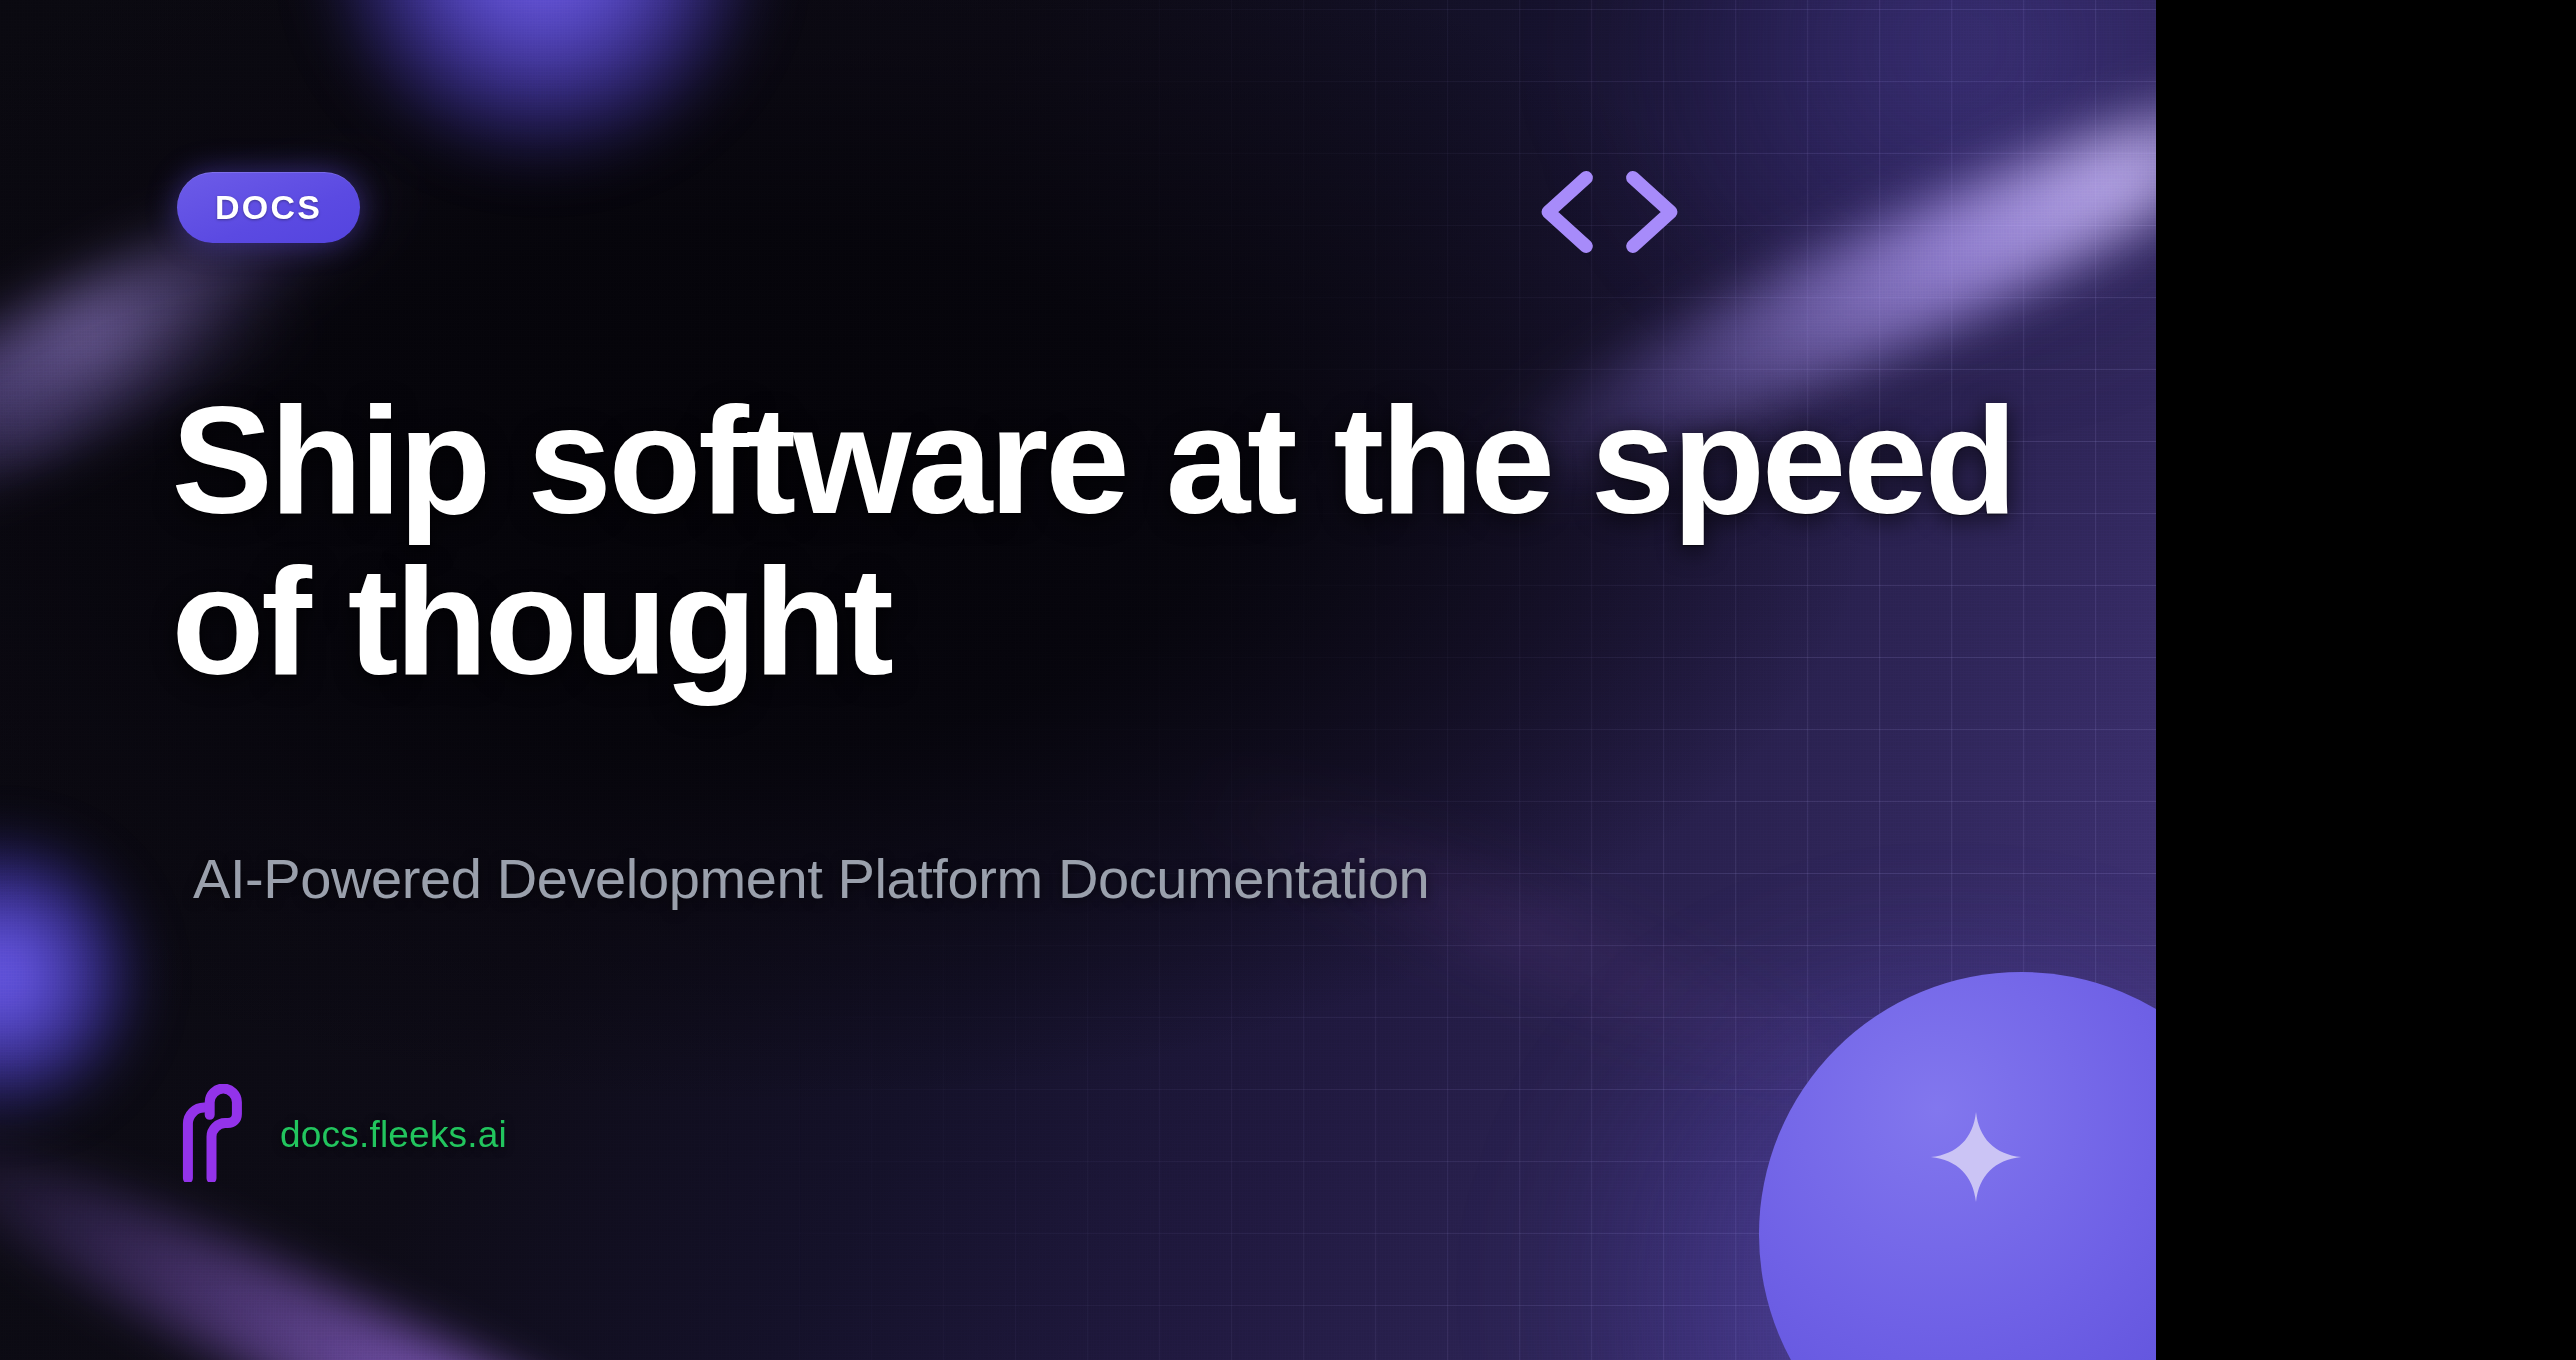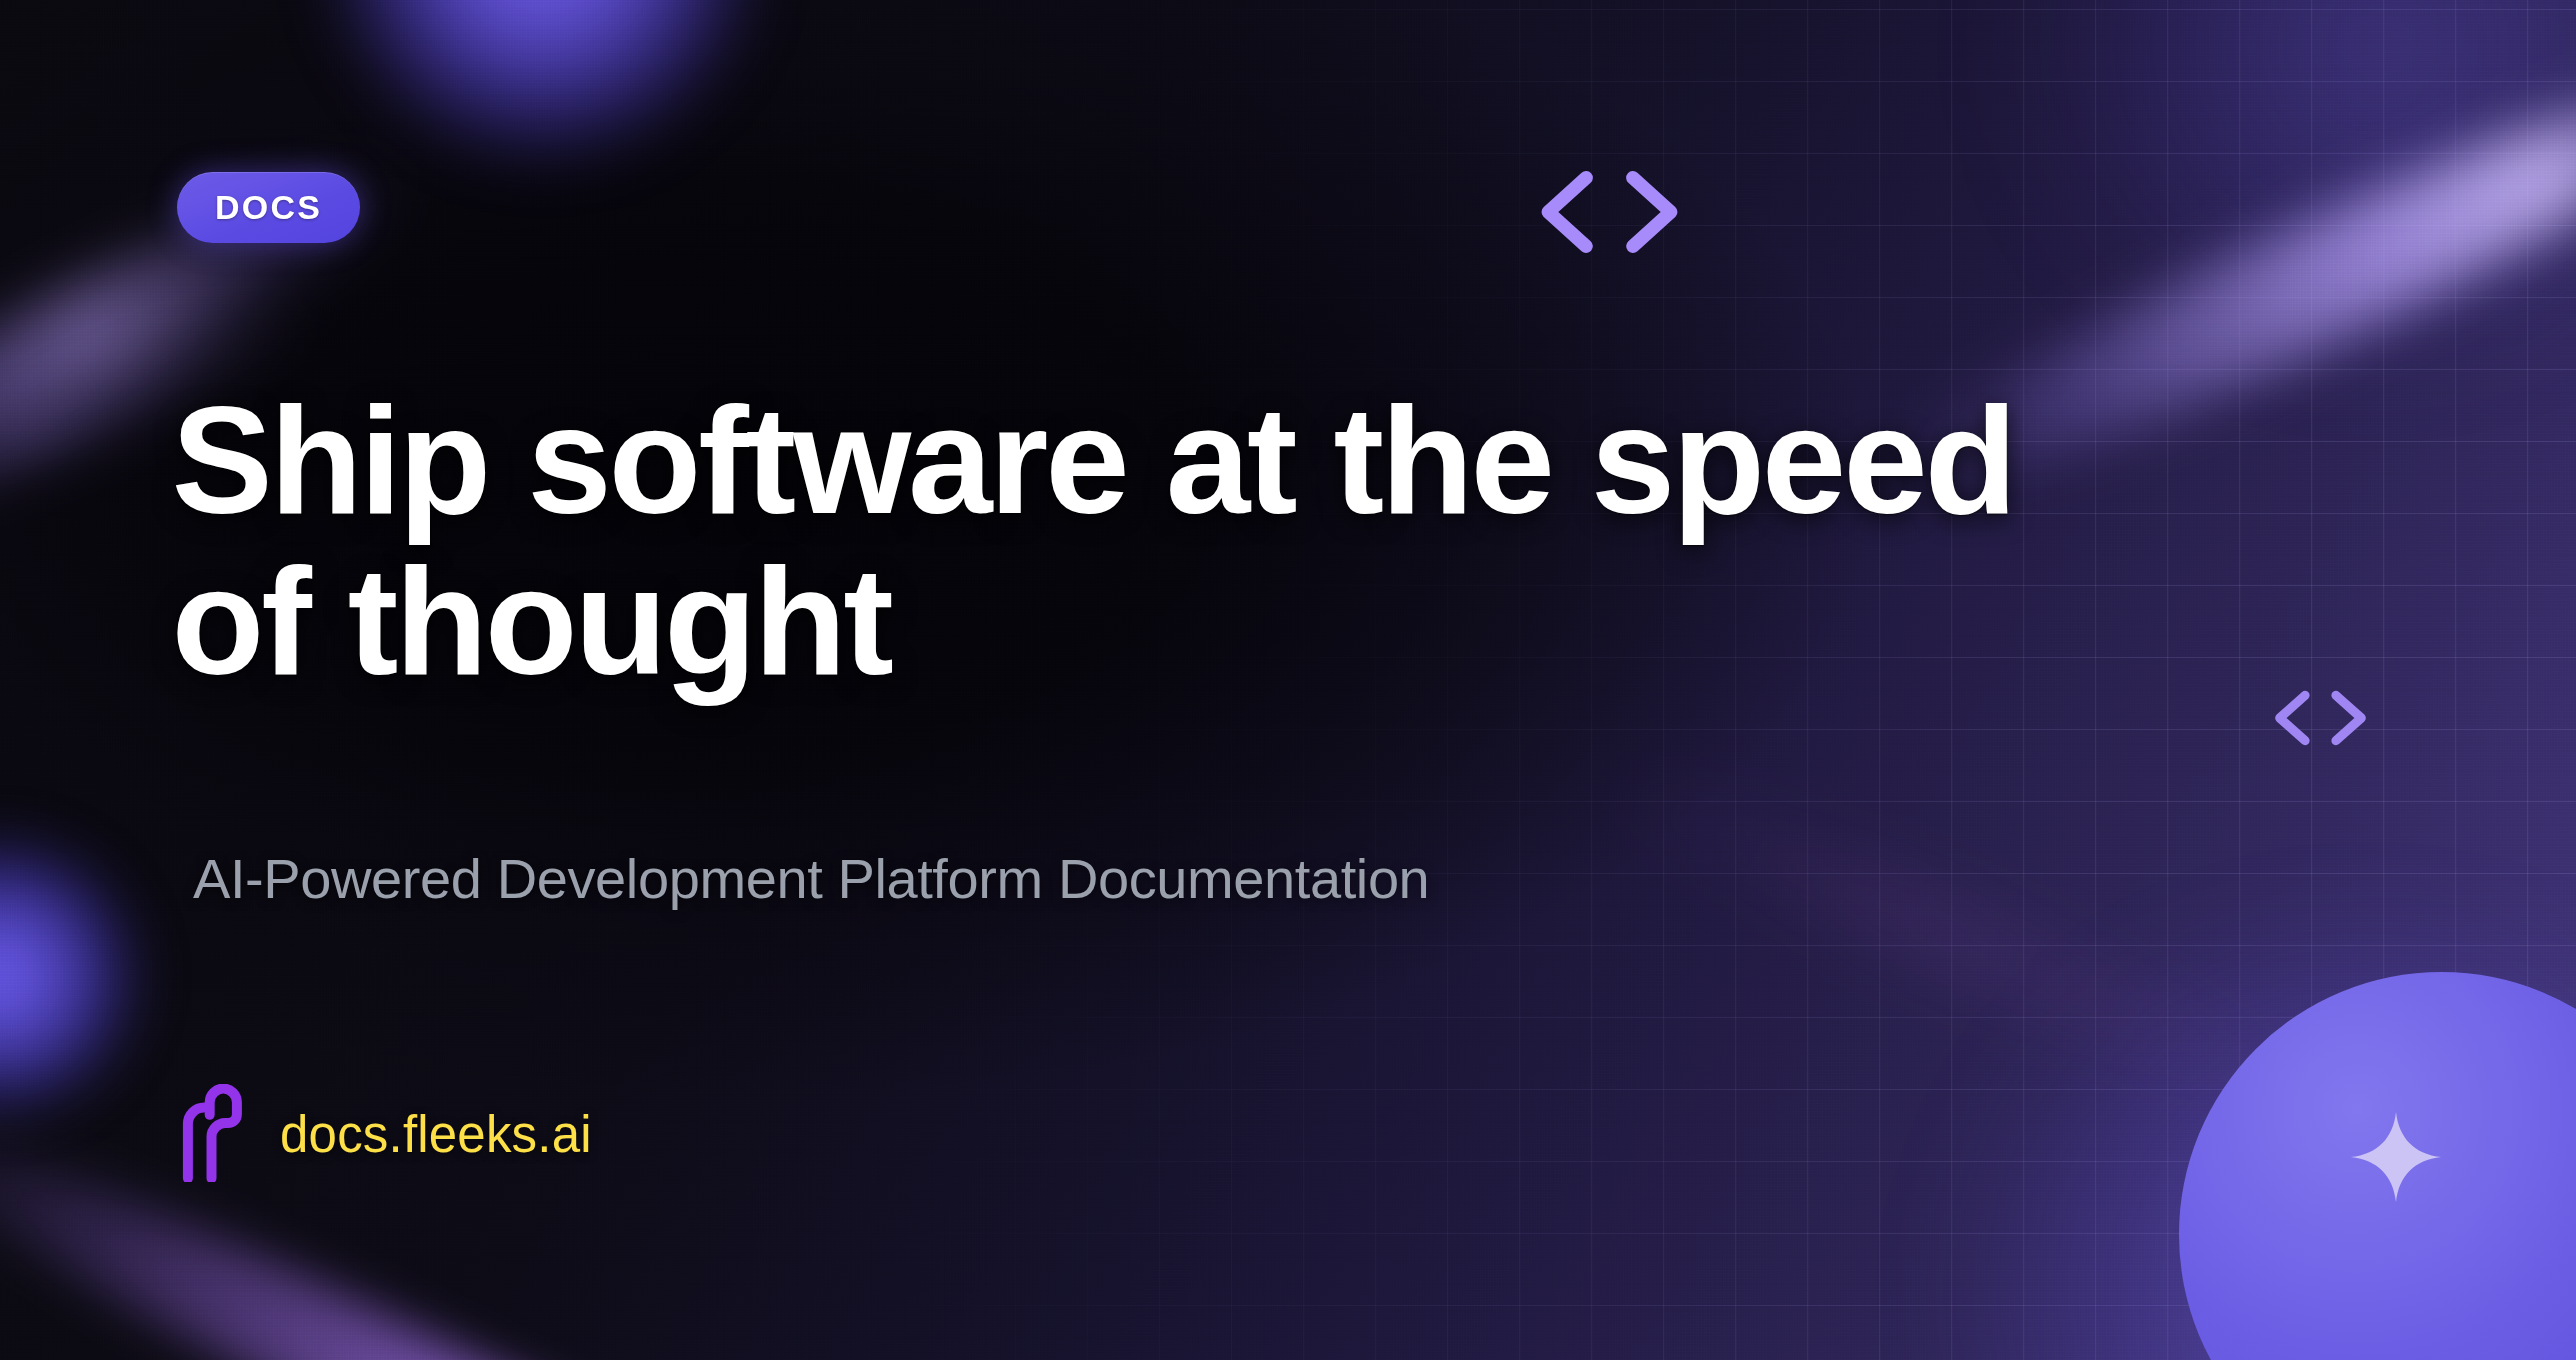--- a/index.html
+++ b/index.html
@@ -5,21 +5,21 @@
 <style>
   html, body {
     margin: 0;
     padding: 0;
     background: #000;
   }
   * { box-sizing: border-box; }
 
   .stage {
     position: relative;
-    width: 2576px;
+    width: 2156px;
     height: 1360px;
     overflow: hidden;
     background: #08070d;
     font-family: "Liberation Sans", sans-serif;
   }
 
   
 
   
   .bg-base {
@@ -271,22 +271,22 @@
   .url-row {
     position: absolute;
     top: 1084px;
     left: 0;
     display: flex;
     align-items: center;
     gap: 34px;
   }
   .brand-mark { display: block; flex: none; }
   .url-text {
-    color: #fde047;
-    font-size: 51px;
+    color: #22c55e;
+    font-size: 37px;
     font-weight: 400;
     letter-spacing: 0.2px;
     white-space: nowrap;
     text-shadow: 0 1.8px 9px rgba(0,0,0,0.55);
   }
 </style>
 </head>
 <body>
 
 <div class="stage">

